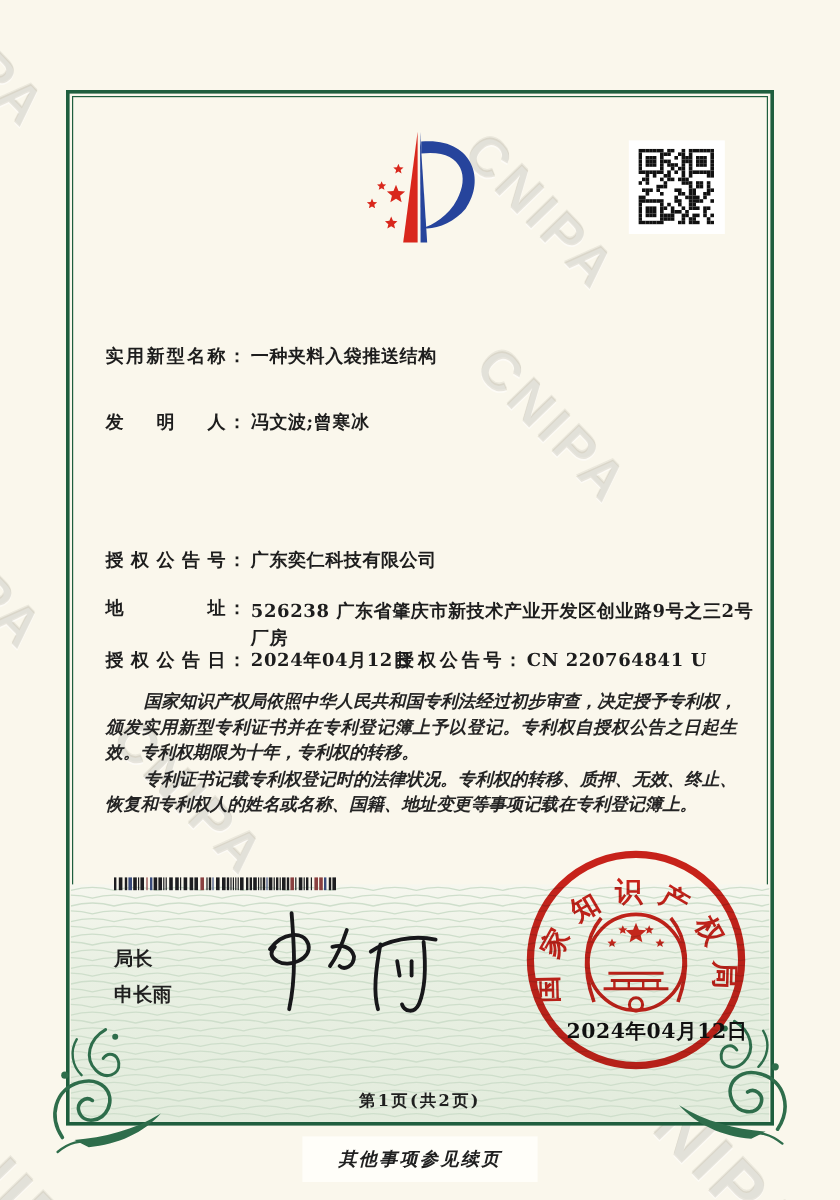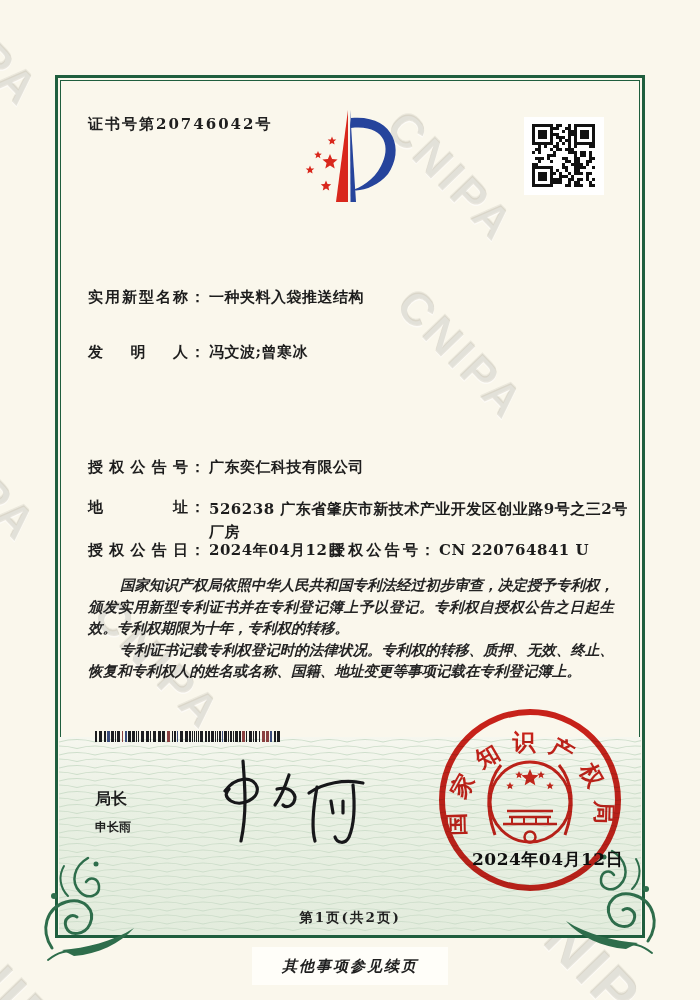--- a/index.html
+++ b/index.html
@@ -44,21 +44,21 @@
   .paras{position:absolute;left:88px;top:574px;width:526px;z-index:5;}
   .paras p{margin:0;font-size:14.5px;line-height:21.5px;font-style:italic;font-weight:600;
            text-indent:2.2em;color:#242424;text-align:justify;}
   
   .barcode{position:absolute;left:95px;top:731px;width:186px;height:11px;display:flex;overflow:hidden;z-index:5;}
   .barcode span{height:100%;flex:none;}
   
   .officer-title{position:absolute;left:95px;top:789px;font-family:"Liberation Sans","DejaVu Sans",sans-serif;
                  font-size:16px;font-weight:600;z-index:6;}
   .officer-name{position:absolute;left:95px;top:819px;font-family:Liberation Sans, sans-serif;
-                font-size:12px;font-weight:600;z-index:6;}
+                font-size:16px;font-weight:600;z-index:6;}
   .signature{position:absolute;left:205px;top:753px;z-index:6;}
   .signature path{stroke:#17171a;stroke-width:3.2;fill:none;stroke-linecap:round;stroke-linejoin:round;}
   
   .seal{position:absolute;left:436px;top:706px;z-index:7;mix-blend-mode:multiply;opacity:.95;}
   .seal .red-stroke{stroke:#c8170f;fill:none;}
   .seal-arc-text{font-family:"DejaVu Serif","Liberation Serif",serif;font-size:23px;font-weight:700;
                  fill:#c8170f;letter-spacing:12px;}
   .seal-date{position:absolute;left:472px;top:848px;width:160px;font-size:17px;font-weight:700;
              letter-spacing:.5px;color:#101010;z-index:8;}
   
@@ -132,21 +132,20 @@
   <svg class="flourish flourish-right" style="left:562px;top:845px;" width="100" height="112" viewBox="0 0 100 112">
     <path d="M14,96 C2,78 8,56 28,50 C46,45 58,58 52,72 C47,83 32,85 28,75 C25,67 33,61 39,65" stroke-width="3"></path>
     <path d="M50,6 C36,14 32,30 42,40 C50,48 62,44 61,34 C60,26 52,24 48,30" stroke-width="2.5"></path>
     <path class="fill" d="M24,98 C48,96 74,90 96,76 C82,92 60,102 36,104 Z"></path>
     <path d="M10,108 C20,100 28,98 40,100" stroke-width="2"></path>
     <path d="M30,44 C22,36 20,24 26,14" stroke-width="2"></path>
     <circle class="fill" cx="16" cy="44" r="3"></circle>
     <circle class="fill" cx="58" cy="12" r="2.5"></circle>
   </svg>
 
-  <div class="cert-no">证书号第20746042号</div>
 
   <svg class="logo" width="125" height="110" viewBox="0 0 125 110">
     <g id="logo-stars" fill="#d9271c">
         <path d="M44.0,30.5L45.2,33.4L48.3,33.6L45.9,35.6L46.6,38.6L44.0,37.0L41.4,38.6L42.1,35.6L39.7,33.6L42.8,33.4Z"></path>
         <path d="M30.0,45.0L31.1,47.5L33.8,47.8L31.7,49.6L32.4,52.2L30.0,50.8L27.6,52.2L28.3,49.6L26.2,47.8L28.9,47.5Z"></path>
         <path d="M22.0,59.5L23.2,62.4L26.3,62.6L23.9,64.6L24.6,67.6L22.0,66.0L19.4,67.6L20.1,64.6L17.7,62.6L20.8,62.4Z"></path>
         <path d="M42.0,48.0L44.1,53.1L49.6,53.5L45.4,57.1L46.7,62.5L42.0,59.6L37.3,62.5L38.6,57.1L34.4,53.5L39.9,53.1Z"></path>
         <path d="M38.0,74.5L39.5,78.0L43.2,78.3L40.4,80.8L41.2,84.4L38.0,82.5L34.8,84.4L35.6,80.8L32.8,78.3L36.5,78.0Z"></path>
       </g>
     <polygon points="60,4 48,96 60,96" fill="#d9271c"></polygon>

